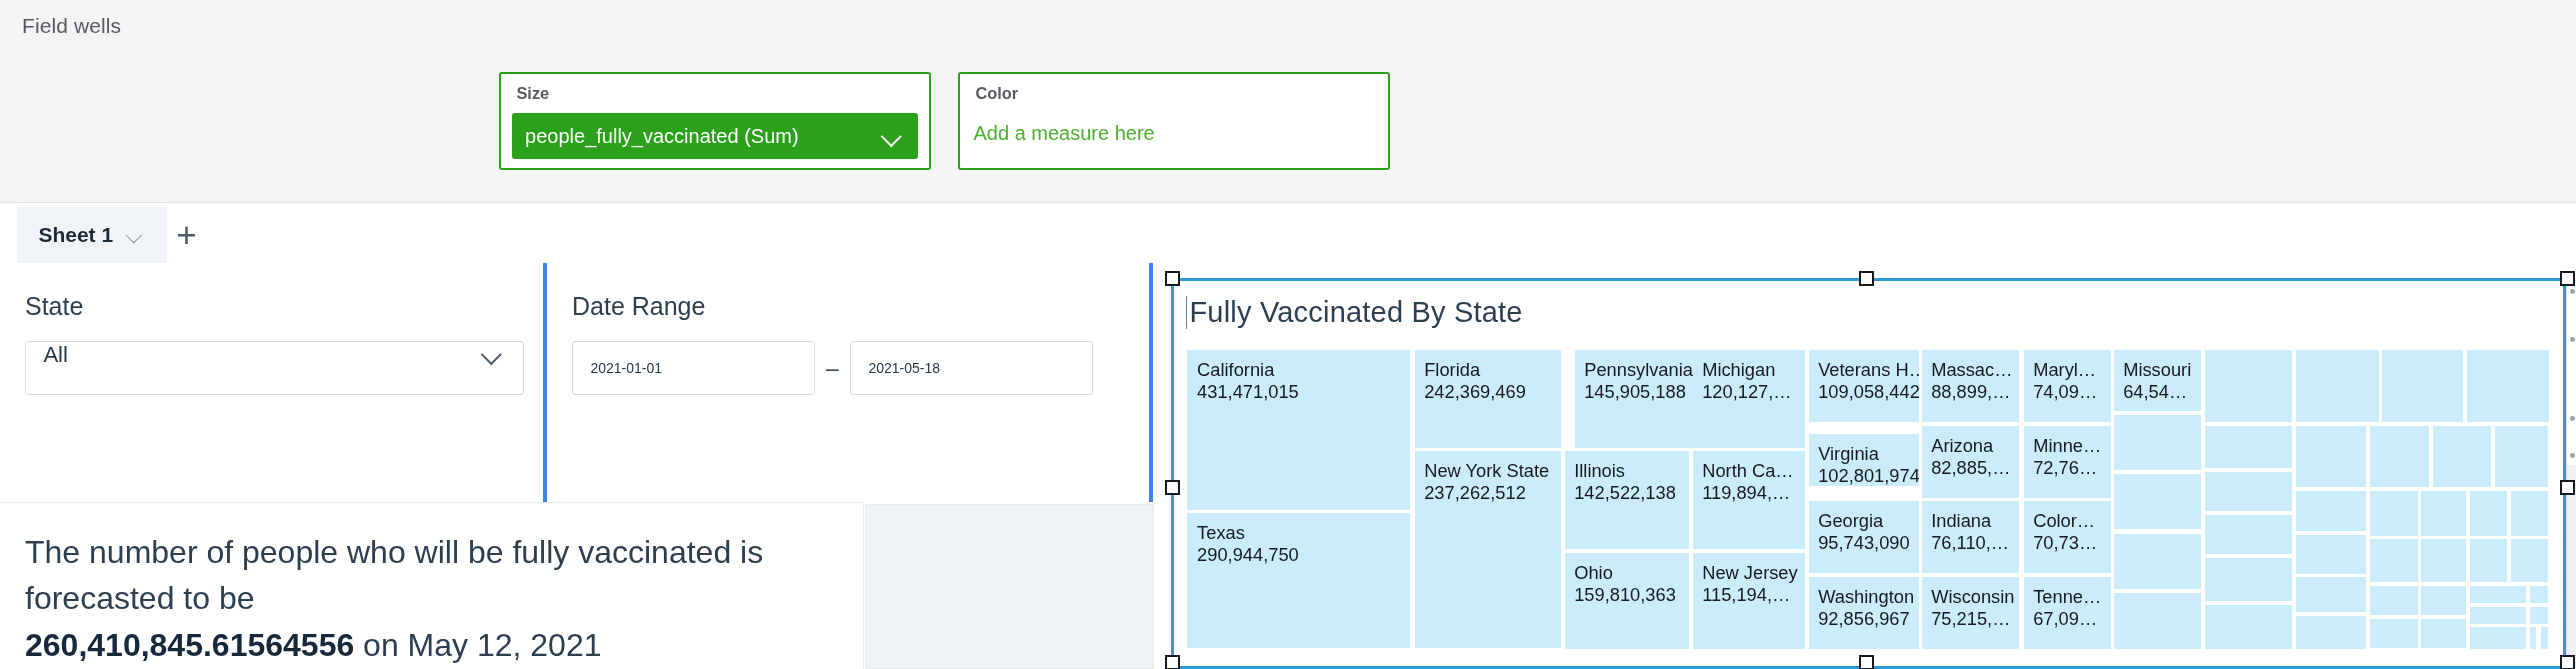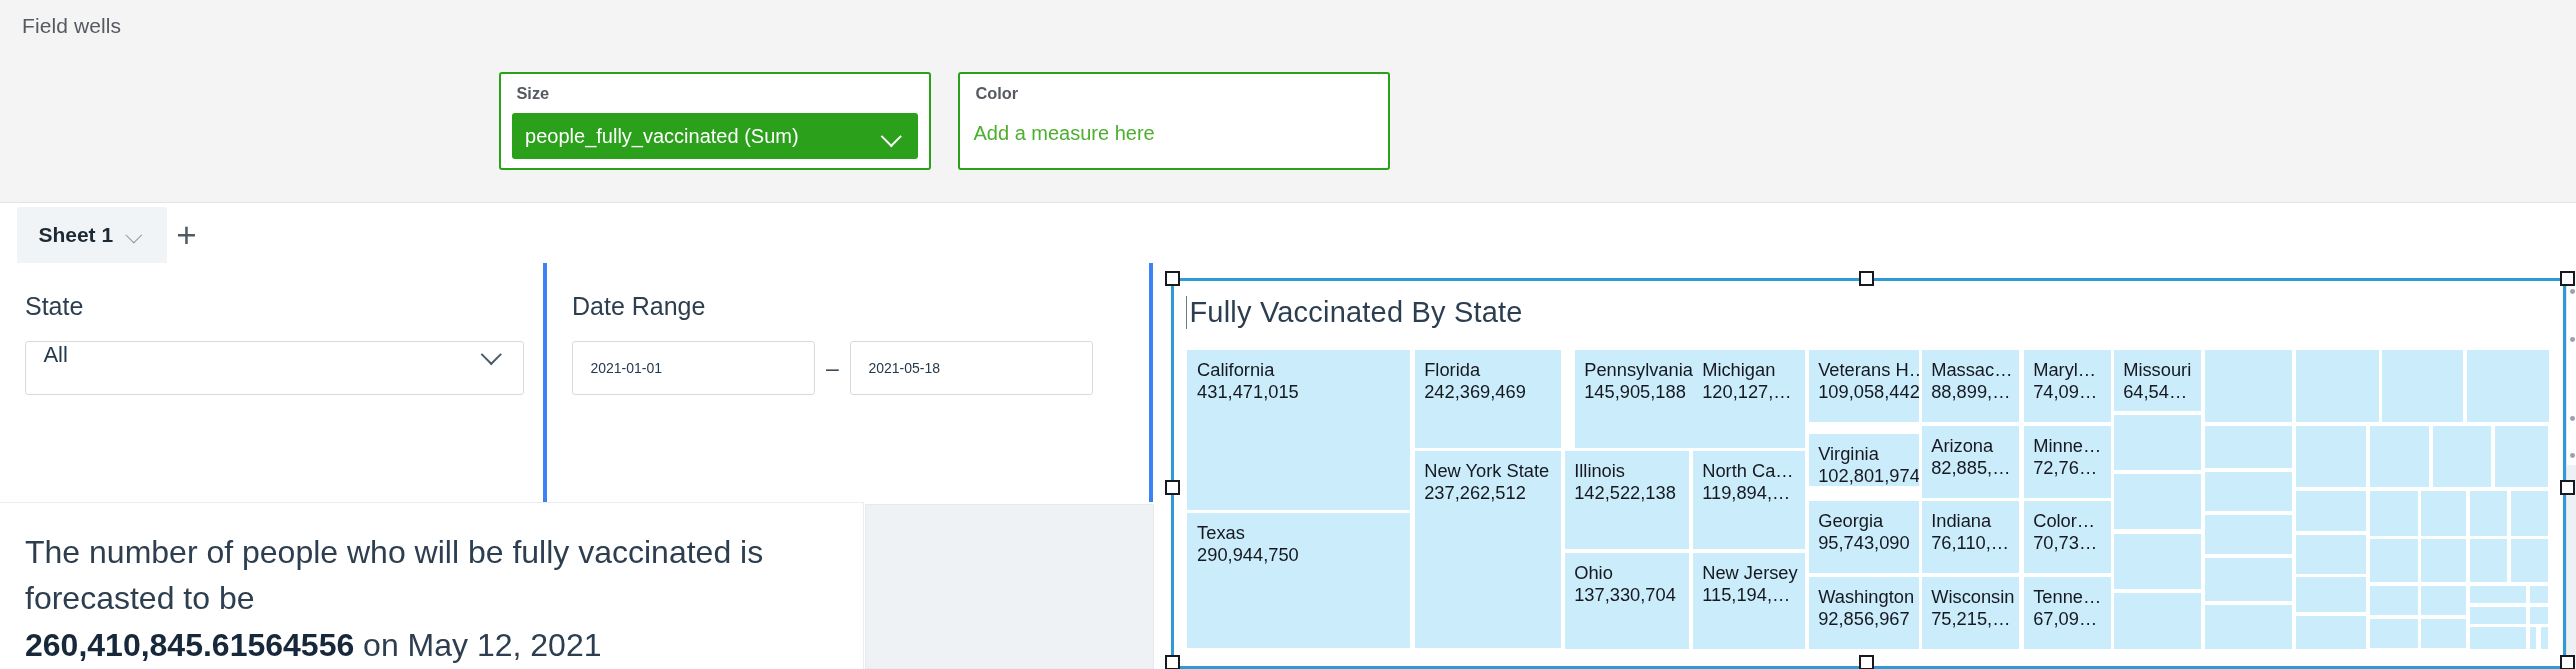--- a/index.html
+++ b/index.html
@@ -277,21 +277,21 @@
         </div>
         <div class="tile" style="left: 379px; top: 103px; width: 124px; height: 98px;">
           <div class="t-pad">
             <span class="t-name">Illinois</span>
             <span class="t-val">142,522,138</span>
           </div>
         </div>
         <div class="tile" style="left: 379px; top: 205px; width: 124px; height: 96px;">
           <div class="t-pad">
             <span class="t-name">Ohio</span>
-            <span class="t-val">137,330,704</span>
+            <span class="t-val">159,810,363</span>
           </div>
         </div>
         <div class="tile" style="left: 507px; top: 1.9px; width: 112px; height: 98px;">
           <div class="t-pad">
             <span class="t-name">Michigan</span>
             <span class="t-val">120,127,…</span>
           </div>
         </div>
         <div class="tile" style="left: 507px; top: 103px; width: 112px; height: 98px;">
           <div class="t-pad">

